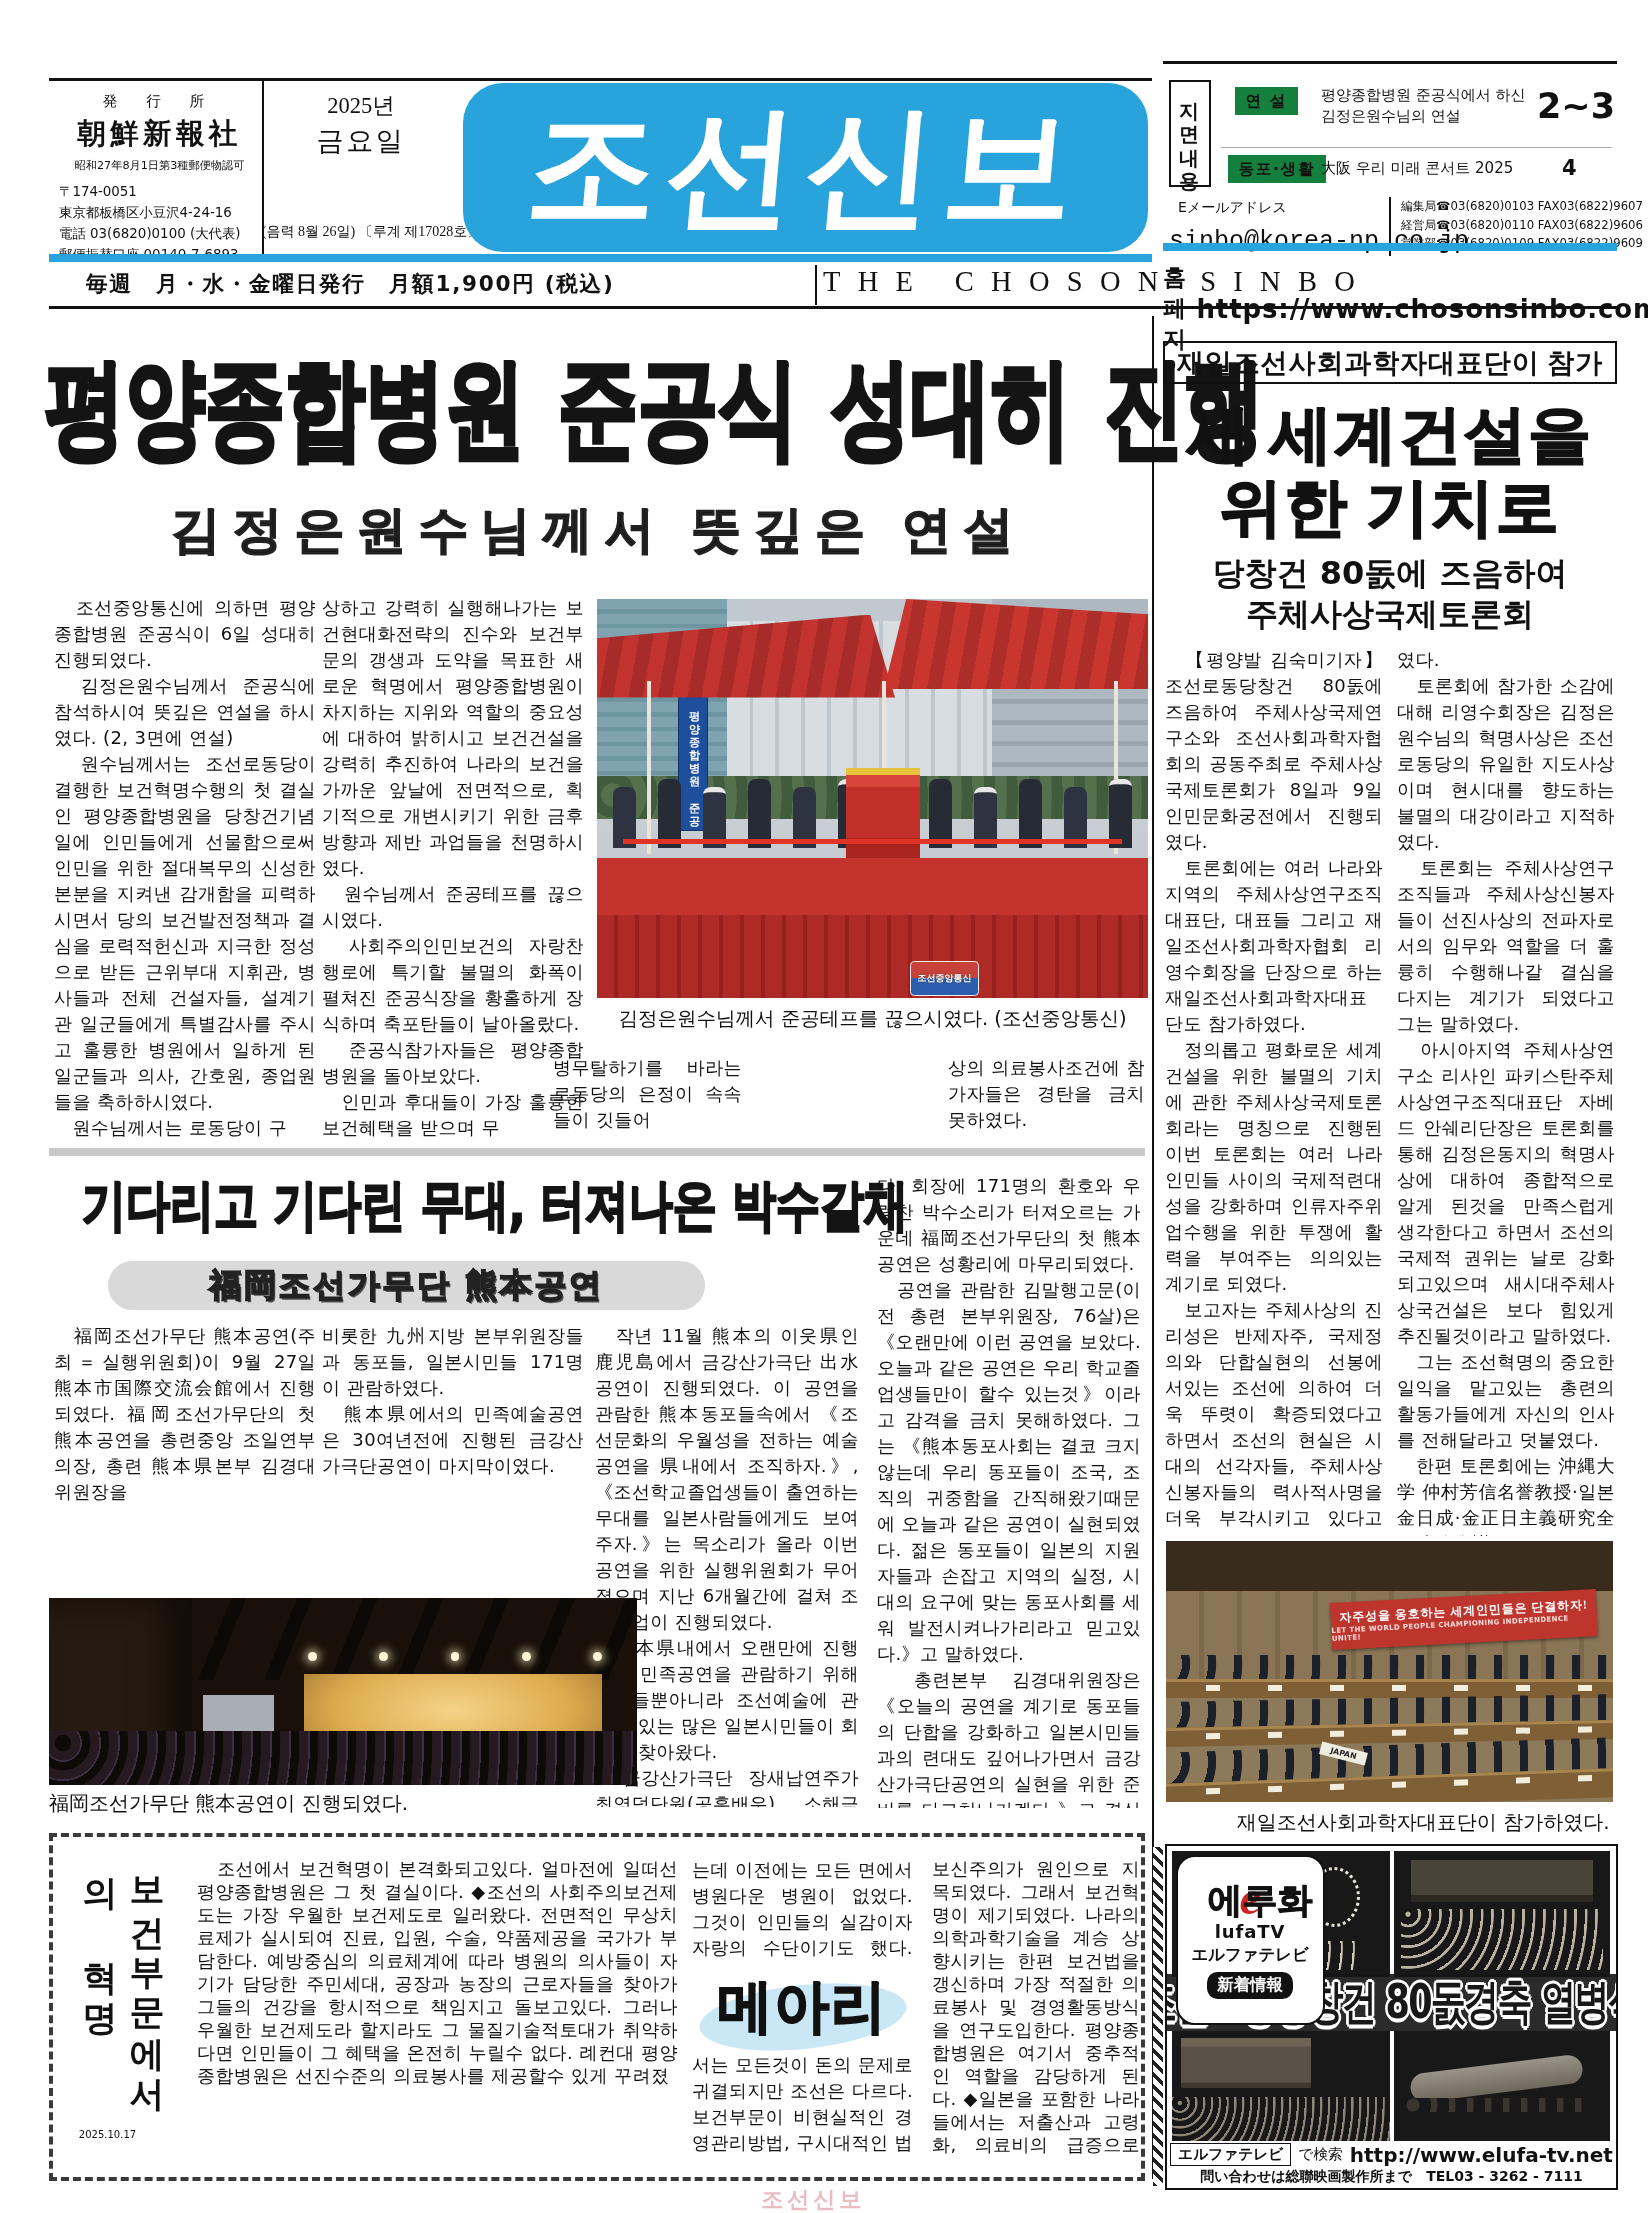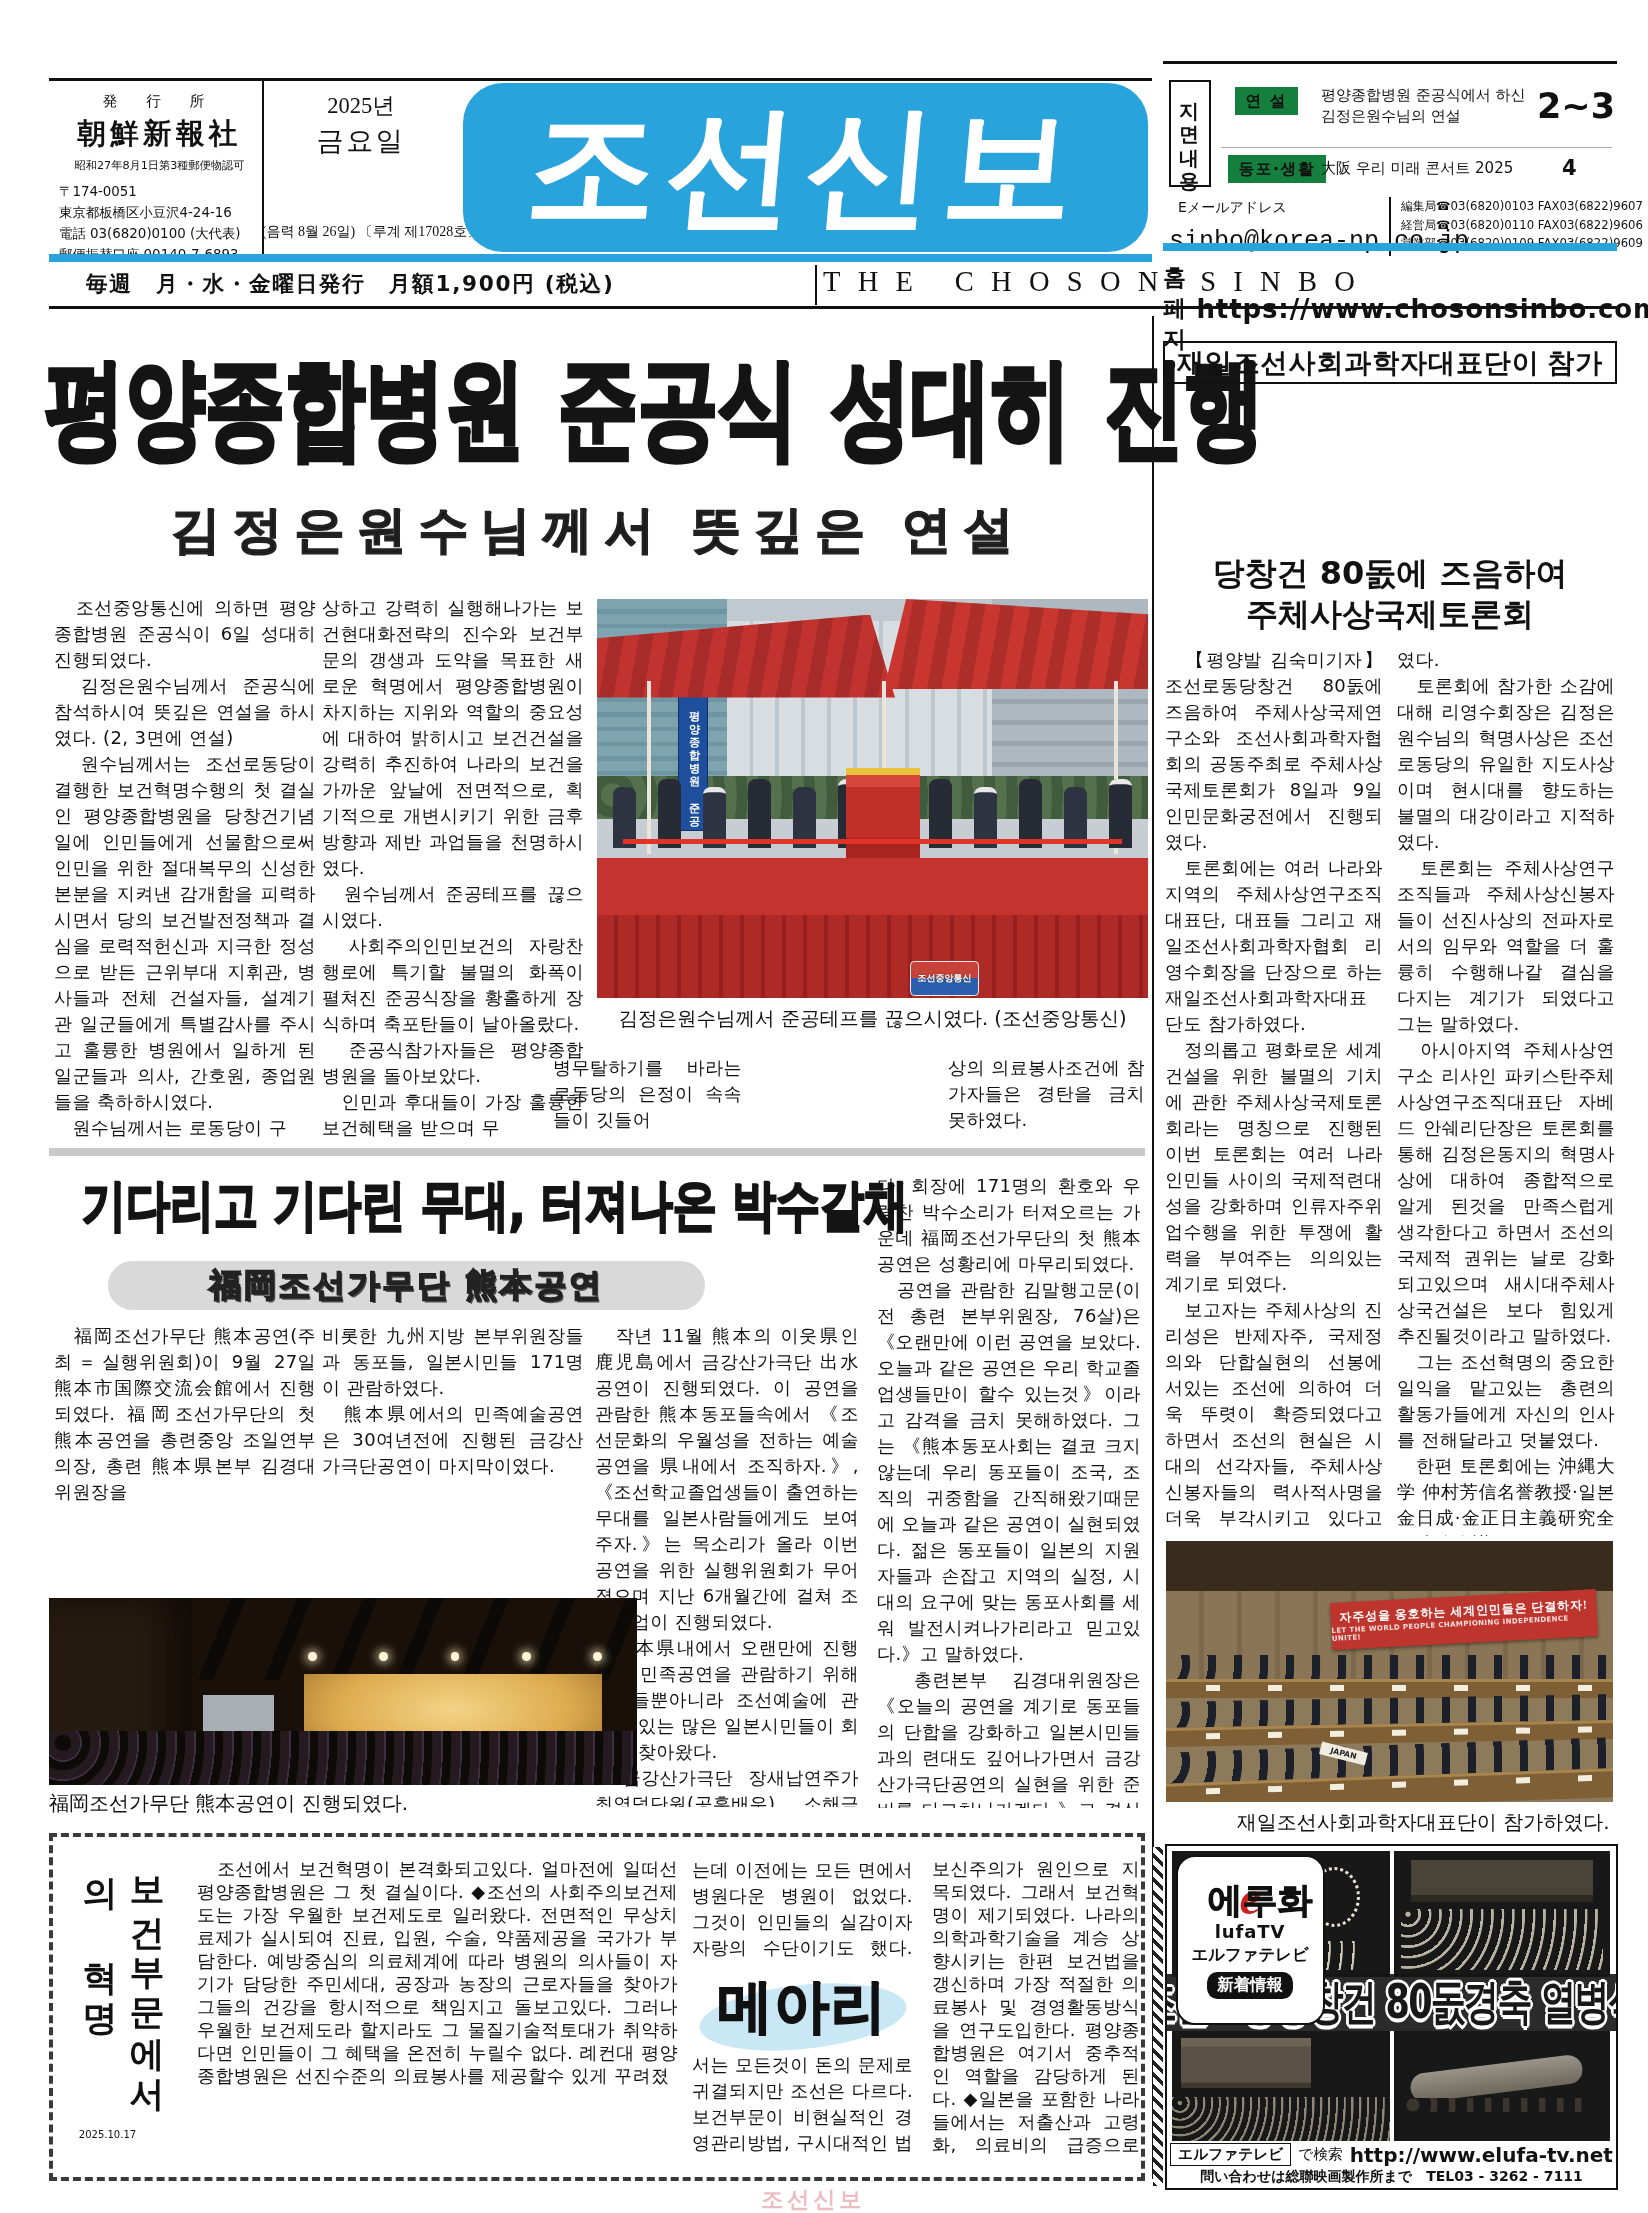--- a/index.html
+++ b/index.html
@@ -327,20 +327,22 @@
     <div class="p1-kcna">
         <span>조선중앙통신</span>
       </div>
   </div>
   <div class="abs a1cap">김정은원수님께서 준공테프를 끊으시였다. (조선중앙통신)</div>
   <div class="abs bodytxt just a1x1">병무탈하기를 바라는 로동당의 은정이 속속들이 깃들어</div>
   <div class="abs bodytxt just a1x3">상의 의료봉사조건에 참가자들은 경탄을 금치 못하였다.</div>
   <div class="abs graybar"></div>
 
   <div class="abs a3-kicker">재일조선사회과학자대표단이 참가</div>
+  <div class="abs a3-headline">새 세계건설을
+위한 기치로</div>
   <div class="abs a3-deck">당창건 80돐에 즈음하여
 주체사상국제토론회</div>
   <div class="abs bodytxt just pre a3c1">　【평양발 김숙미기자】 조선로동당창건 80돐에 즈음하여 주체사상국제연구소와 조선사회과학자협회의 공동주최로 주체사상국제토론회가 8일과 9일 인민문화궁전에서 진행되였다.
 　토론회에는 여러 나라와 지역의 주체사상연구조직대표단, 대표들 그리고 재일조선사회과학자협회 리영수회장을 단장으로 하는 재일조선사회과학자대표단도 참가하였다.
 　정의롭고 평화로운 세계건설을 위한 불멸의 기치에 관한 주체사상국제토론회라는 명칭으로 진행된 이번 토론회는 여러 나라 인민들 사이의 국제적련대성을 강화하며 인류자주위업수행을 위한 투쟁에 활력을 부여주는 의의있는 계기로 되였다.
 　보고자는 주체사상의 진리성은 반제자주, 국제정의와 단합실현의 선봉에 서있는 조선에 의하여 더욱 뚜렷이 확증되였다고 하면서 조선의 현실은 시대의 선각자들, 주체사상신봉자들의 력사적사명을 더욱 부각시키고 있다고 강조하였다.
 　토론회에서는 주체사상이 세계자주화위업수행에서 기대한 견인력을 발휘하고있다는데 대한 문제, 주체사상보급활동을 해당 나라와 지역에서 보다 적극적으로 벌려나갈데 대하여 언급되</div>
   <div class="abs bodytxt just pre a3c2">였다.
 　토론회에 참가한 소감에 대해 리영수회장은 김정은원수님의 혁명사상은 조선로동당의 유일한 지도사상이며 현시대를 향도하는 불멸의 대강이라고 지적하였다.
 　토론회는 주체사상연구조직들과 주체사상신봉자들이 선진사상의 전파자로서의 임무와 역할을 더 훌륭히 수행해나갈 결심을 다지는 계기가 되였다고 그는 말하였다.

